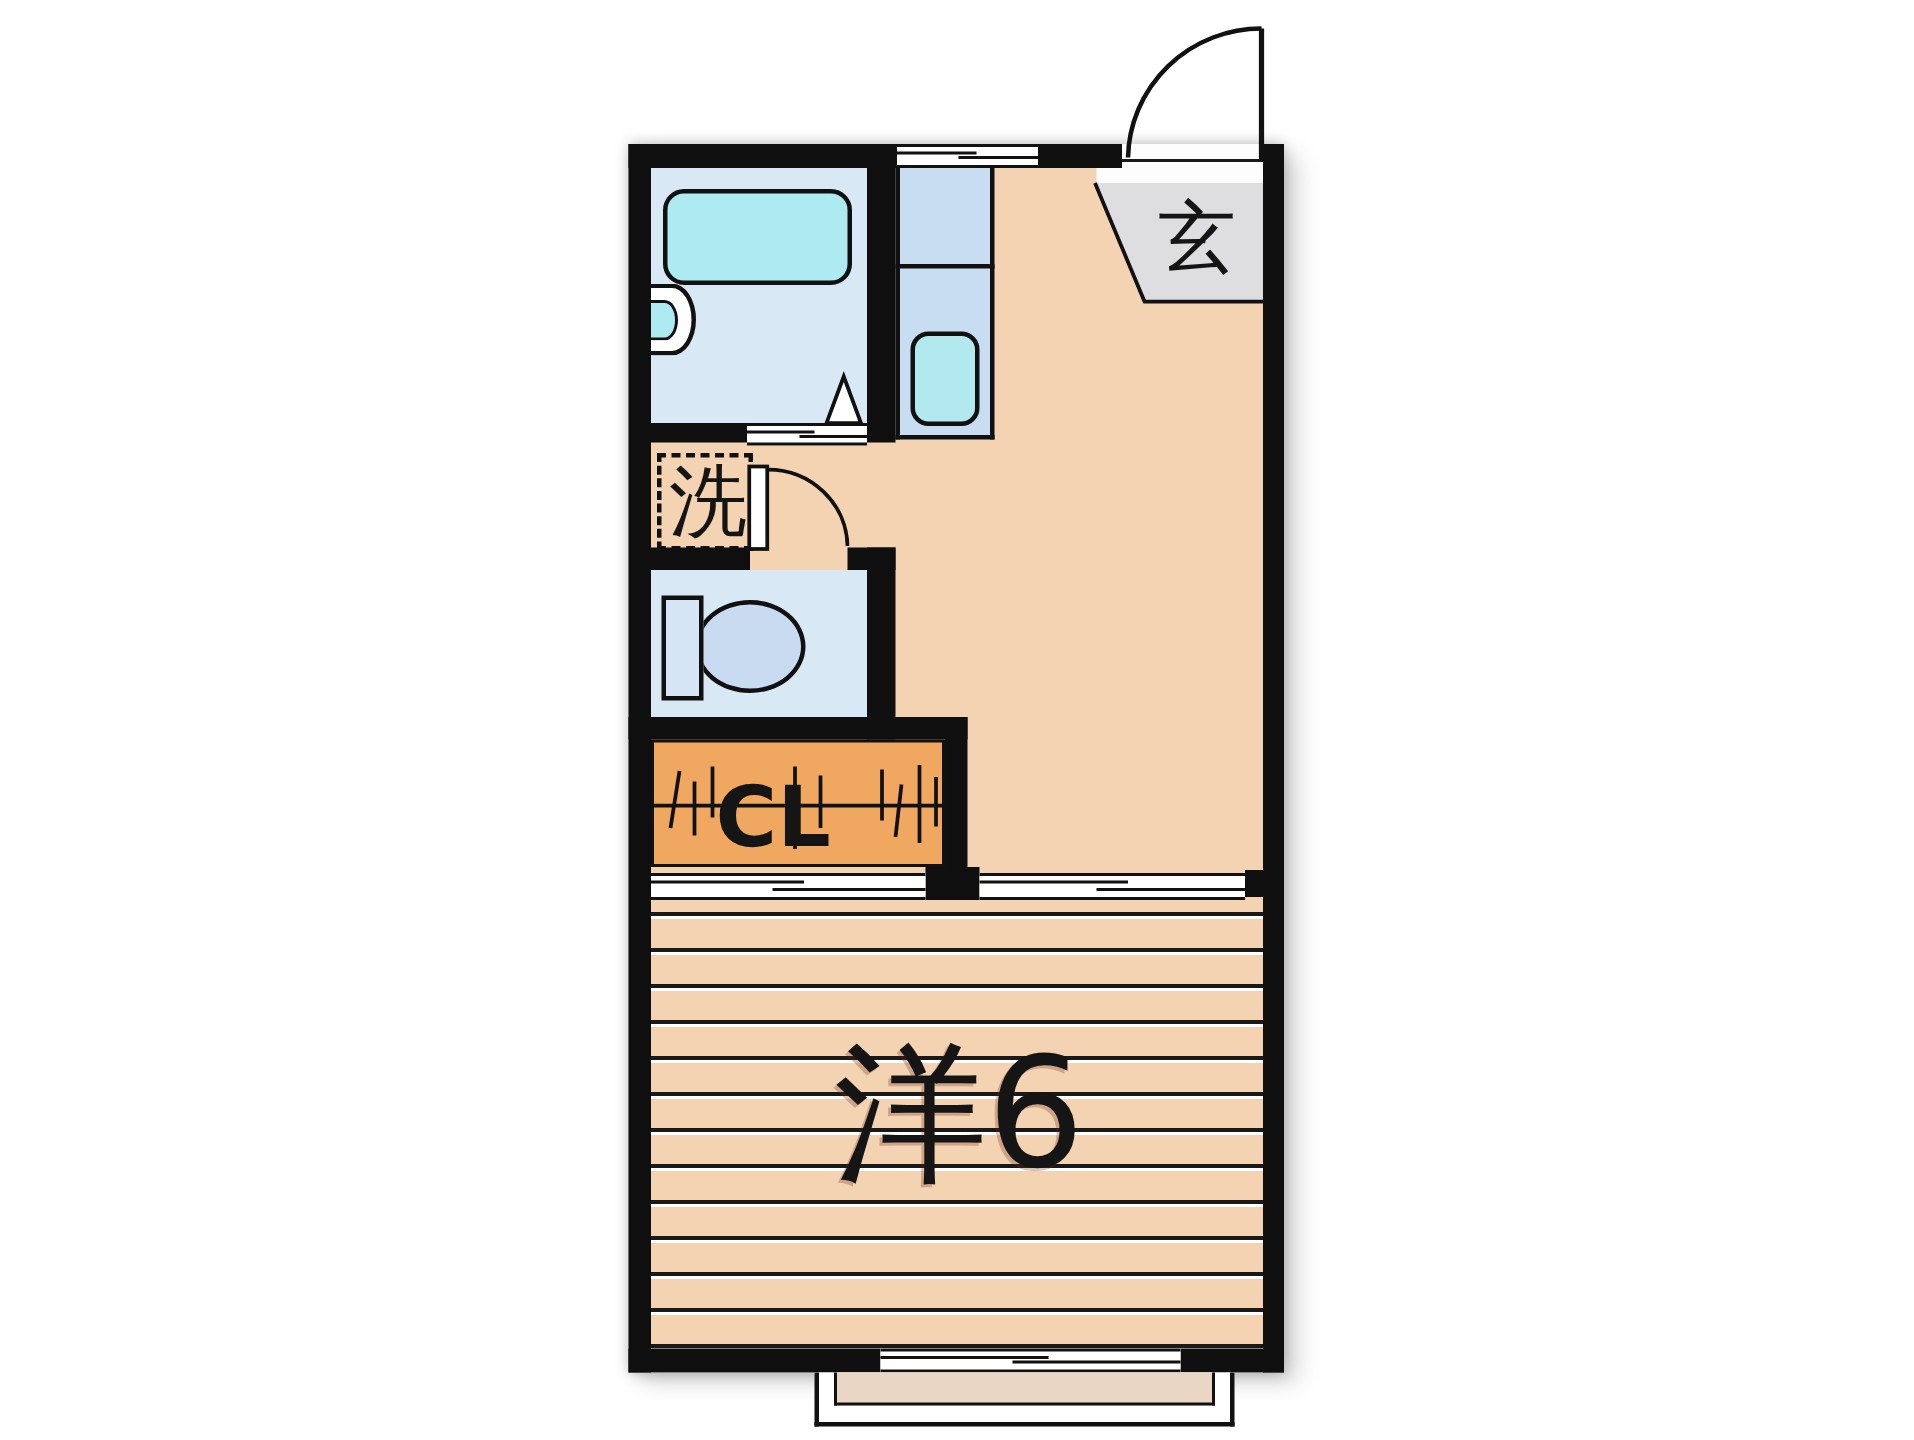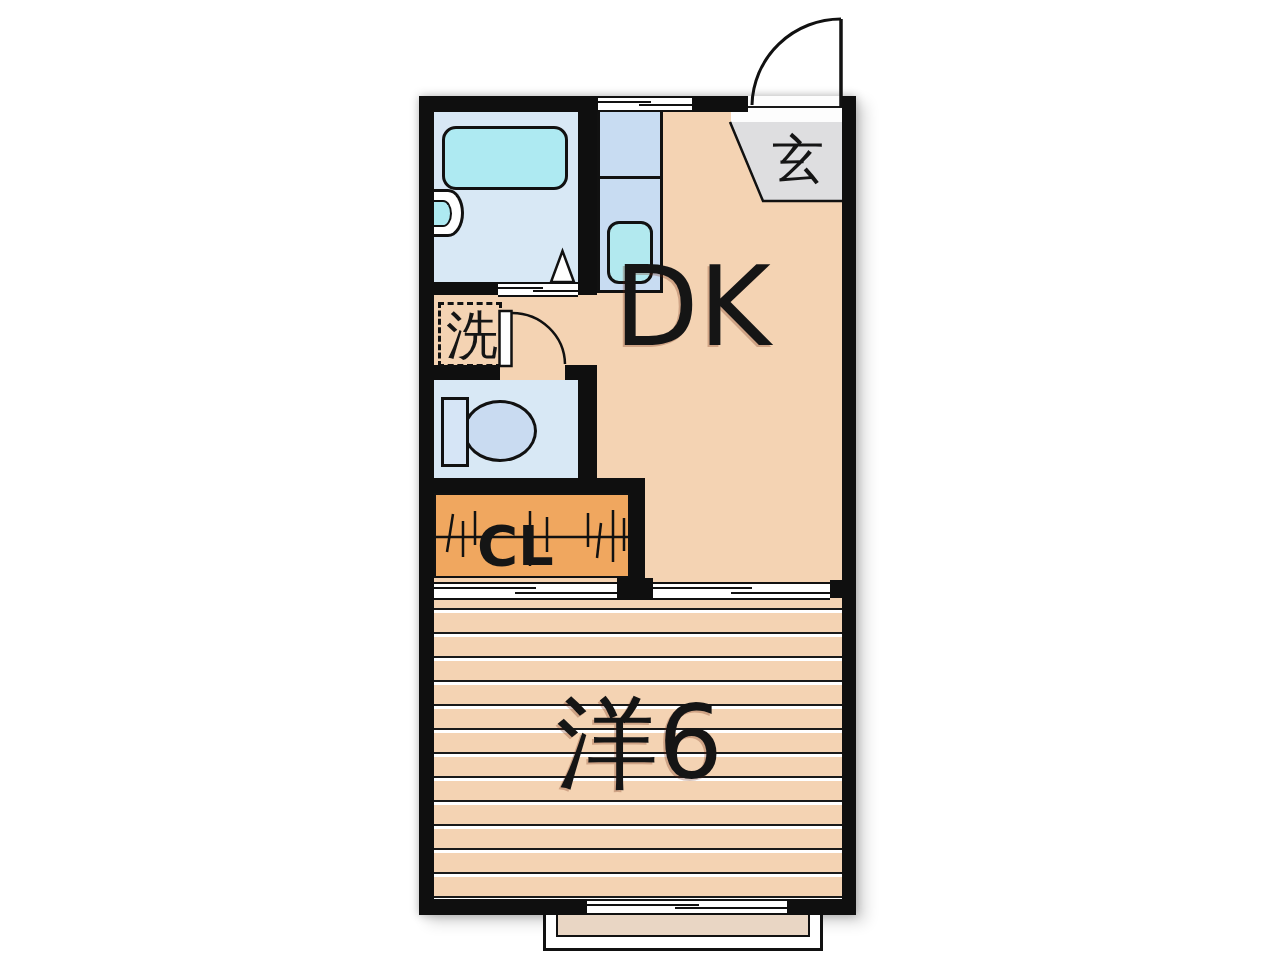--- a/index.html
+++ b/index.html
@@ -124,19 +124,18 @@
       <line x1="475" y1="511" x2="475" y2="545"></line>
       <line x1="530" y1="511" x2="530" y2="566"></line>
       <line x1="547" y1="517" x2="547" y2="552"></line>
       <line x1="588" y1="513" x2="588" y2="547"></line>
       <line x1="601" y1="523" x2="597" y2="558"></line>
       <line x1="613" y1="510" x2="613" y2="562"></line>
       <line x1="624" y1="518" x2="624" y2="551"></line>
     </g>
   </svg>
 
-  <div class="label big" style="left:614px;top:252px;font-size:110px;">DK</div>
   <div class="label big" style="left:556px;top:692px;font-size:102px;text-align:right;">洋6</div>
   <div class="label" style="left:772px;top:133px;font-size:52px;">玄</div>
   <div class="label" style="left:446px;top:309px;font-size:52px;">洗</div>
   <div class="label" style="left:477px;top:518px;font-size:56px;font-weight:bold;">CL</div>
 
 </div>
 
 </body></html>

